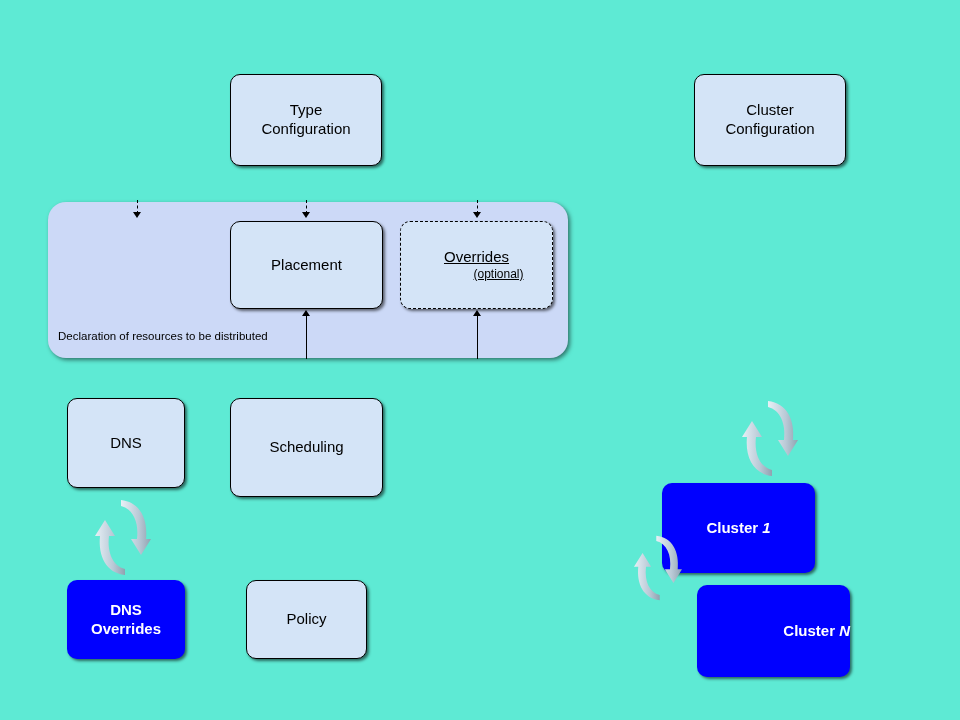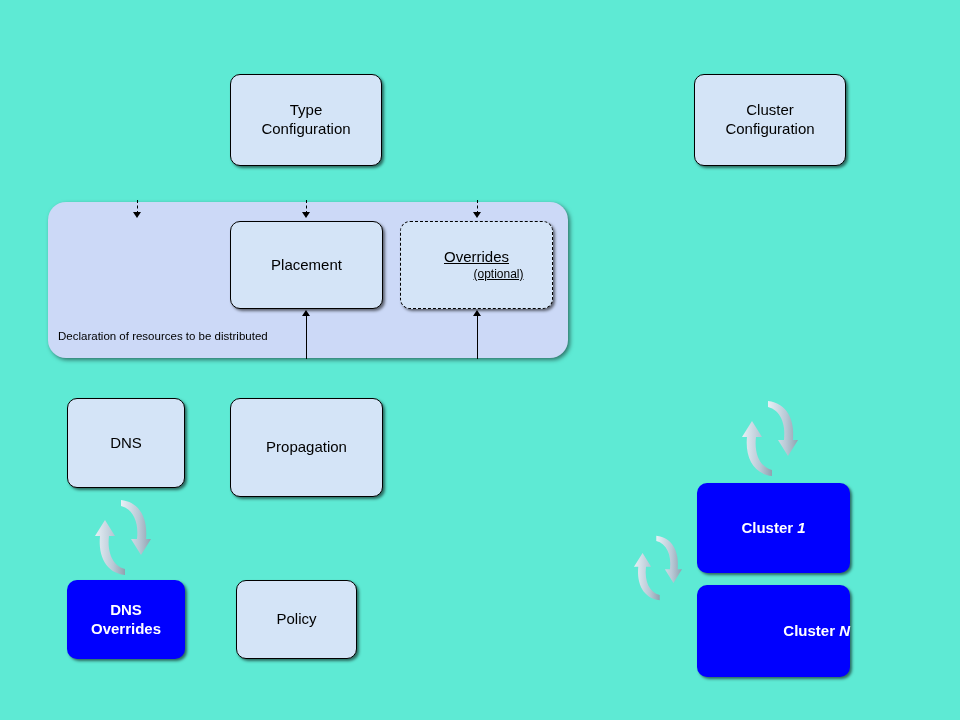--- a/index.html
+++ b/index.html
@@ -154,21 +154,21 @@
   <div class="arrowhead-up" style="left:302px; top:310px;"></div>
 
   <div class="vline" style="left:477px; top:315px; height:44px;"></div>
   <div class="arrowhead-up" style="left:473px; top:310px;"></div>
 
   <div class="node" id="dns-box" style="left:67px; top:398px; width:118px; height:90px;">
     <span class="lbl">DNS</span>
   </div>
 
   <div class="node" id="scheduling-box" style="left:230px; top:398px; width:153px; height:99px;">
-    <span class="lbl">Propagation</span>
+    <span class="lbl">Scheduling</span>
   </div>
 
   <svg class="sync" style="left:88px; top:495px;" width="70" height="85" viewBox="0 0 70 85">
     <defs>
       <linearGradient id="g1" x1="0" y1="0" x2="1" y2="0">
         <stop offset="0%" stop-color="#e8f0f6"></stop>
         <stop offset="60%" stop-color="#b9c9d6"></stop>
         <stop offset="100%" stop-color="#8fa2b0"></stop>
       </linearGradient>
     </defs>
@@ -178,38 +178,38 @@
     <path d="M37 80 C 18 78, 10 61, 12 41 L7 41 L17 25 L27 41 L21 41 C 19 58, 25 71, 37 74 Z" fill="url(#g1)"></path>
   </svg>
 
   <div class="node blue" id="dns-provider-box" style="left:67px; top:580px; width:118px; height:79px;">
     <span>
       <span class="lbl">DNS</span>
       <span class="lbl">Overrides</span>
     </span>
   </div>
 
-  <div class="node" id="policy-box" style="left:236px; top:580px; width:121px; height:79px;">
+  <div class="node" id="policy-box" style="left:246px; top:580px; width:121px; height:79px;">
     <span class="lbl">Policy</span>
   </div>
 
 
   <svg class="sync" style="left:735px; top:396px;" width="70" height="85" viewBox="0 0 70 85">
     <defs>
       <linearGradient id="g2" x1="0" y1="0" x2="1" y2="0">
         <stop offset="0%" stop-color="#e8f0f6"></stop>
         <stop offset="60%" stop-color="#b9c9d6"></stop>
         <stop offset="100%" stop-color="#8fa2b0"></stop>
       </linearGradient>
     </defs>
     <path d="M33 5 C 52 7, 60 24, 58 44 L63 44 L53 60 L43 44 L49 44 C 51 27, 45 14, 33 11 Z" fill="url(#g2)"></path>
     <path d="M37 80 C 18 78, 10 61, 12 41 L7 41 L17 25 L27 41 L21 41 C 19 58, 25 71, 37 74 Z" fill="url(#g2)"></path>
   </svg>
 
-  <div class="node blue" id="cluster-1-box" style="left:697px; top:483px; width:153px; height:90px;">
+  <div class="node blue" id="cluster-1-box" style="left:662px; top:483px; width:153px; height:90px;">
     <span class="lbl"><span>Cluster </span><span class="ital">1</span></span>
   </div>
 
   <div class="node blue" id="cluster-n-box" style="left:697px; top:585px; width:153px; height:92px;justify-content:flex-end;">
     <span class="lbl"><span>Cluster </span><span class="ital">N</span></span>
   </div>
 
 
   <svg class="sync" style="left:628px; top:524px;" width="60" height="88" viewBox="0 0 70 85">
     <defs>

